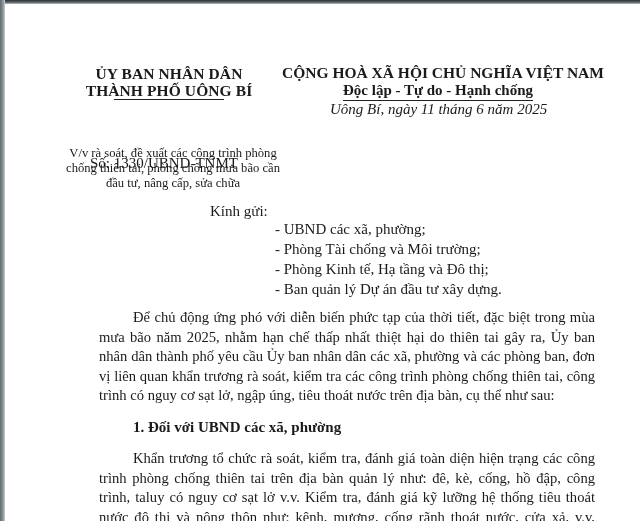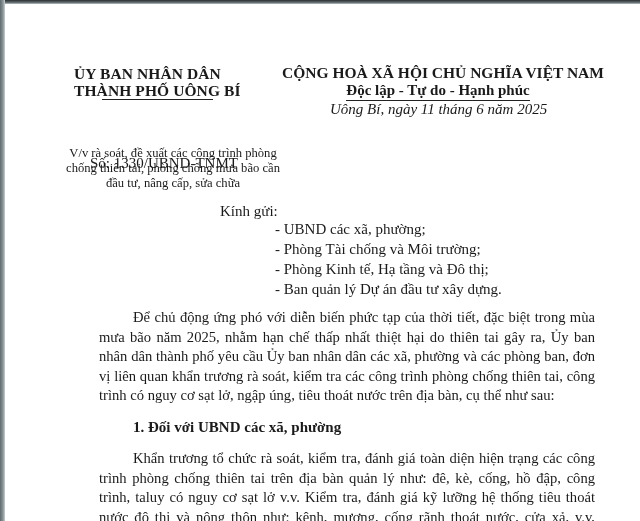--- a/index.html
+++ b/index.html
@@ -15,21 +15,21 @@
       background: linear-gradient(to right, #5e6a6e, #8a9598 60%, #c8cfd1);
     }
     .scan-edge-top {
       position: absolute; left: 0; top: 0; width: 640px; height: 4px;
       background: linear-gradient(to bottom, #2a2f31, #6c7679 70%, #c4cbcd);
     }
     .page { position: absolute; left: 0; top: 0; width: 640px; height: 521px; }
 
     .abs { position: absolute; white-space: nowrap; }
 
-    .left-head { left: 74px; top: 65px; width: 190px; text-align: left; }
+    .left-head { left: 74px; top: 65px; width: 190px; text-align: center; }
     .left-head .l1, .left-head .l2 {
       font-weight: bold; font-size: 15.5px; line-height: 17px; letter-spacing: 0.1px;
     }
     .left-head .l2 { position: relative; display: inline-block; }
     .left-head .l2 .ul {
       position: absolute; left: 28px; right: 28px; bottom: -1px; height: 1px; background: #222;
     }
 
     .right-head { left: 282px; top: 64px; width: 312px; text-align: center; }
     .right-head .r1 { font-weight: bold; font-size: 15.5px; line-height: 17px; }
@@ -38,21 +38,21 @@
     }
     .right-head .r2 .ul {
       position: absolute; left: 0; right: 0; bottom: -2px; height: 1px; background: #222;
     }
 
     .docnum { left: 90px; top: 119px; font-size: 15px; margin-top: 36px; }
     .date { left: 330px; top: 101px; font-size: 15px; font-style: italic; }
 
     .subject { left: 62px; top: 146px; width: 222px; text-align: center; font-size: 12.6px; line-height: 15px; white-space: normal; }
 
-    .kinhgui { left: 210px; top: 203px; font-size: 15px; margin-left: 10px; }
+    .kinhgui { left: 210px; top: 203px; font-size: 15px; }
     .recipients { left: 275px; top: 219px; font-size: 15px; line-height: 20px; }
     .recipients div { white-space: nowrap; }
 
     .body { left: 87px; top: 296px; width: 520px; font-size: 14.6px; line-height: 19.5px; white-space: normal; text-align: justify; }
     .body p { margin: 12px; }
     .body .indent { text-indent: 34px; }
     .body .heading { font-weight: bold; padding-left: 34px; font-size: 15px; }
   </style>
 </head>
 <body>
@@ -65,21 +65,21 @@
     <div class="l1">ỦY BAN NHÂN DÂN</div>
     <div class="l2">
       <span>THÀNH PHỐ UÔNG BÍ</span>
       <span class="ul"></span>
     </div>
   </div>
 
   <div class="abs right-head">
     <div class="r1">CỘNG HOÀ XÃ HỘI CHỦ NGHĨA VIỆT NAM</div>
     <div class="r2">
-      <span>Độc lập - Tự do - Hạnh phúc</span>
+      <span>Độc lập - Tự do - Hạnh chống</span>
       <span class="ul"></span>
     </div>
   </div>
 
   <div class="abs docnum">Số: 1330/UBND-TNMT</div>
   <div class="abs date">Uông Bí, ngày 11 tháng 6 năm 2025</div>
 
   <div class="abs subject">V/v rà soát, đề xuất các công trình phòng chống thiên tai, phòng chống mưa bão cần đầu tư, nâng cấp, sửa chữa</div>
 
   <div class="abs kinhgui">Kính gửi:</div>

